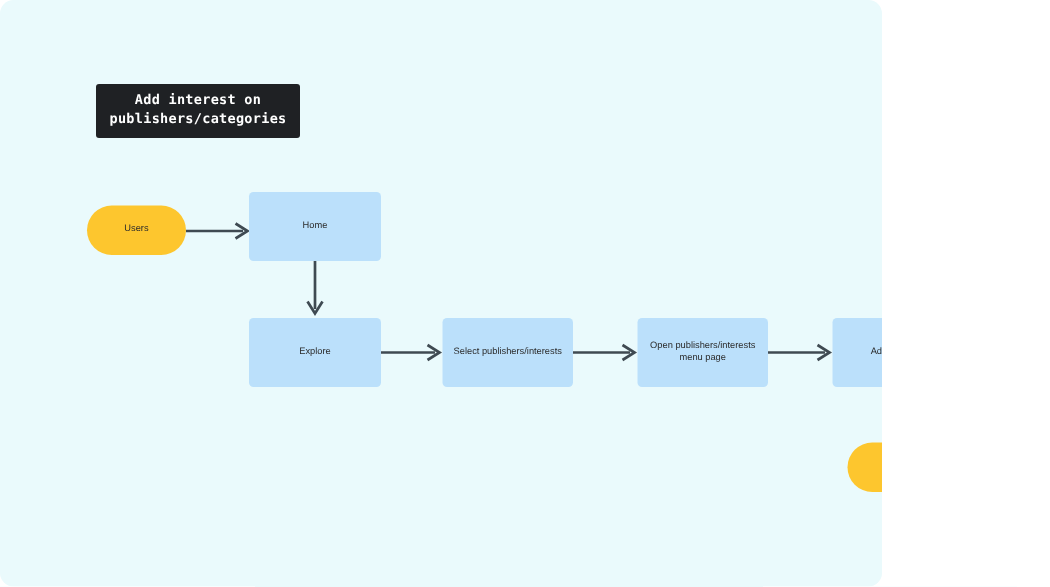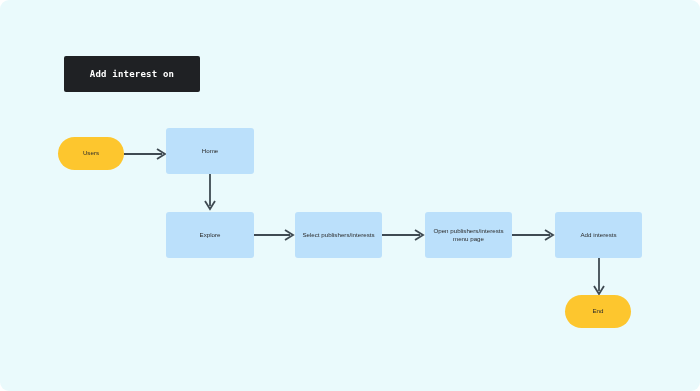--- a/index.html
+++ b/index.html
@@ -8,21 +8,21 @@
     background: #ffffff;
   }
   body {
     width: 700px;
     height: 391px;
     font-family: "Liberation Sans", sans-serif;
     overflow: hidden;
   }
   #canvas {
     position: relative;
-    width: 700px;
+    width: 588px;
     height: 391px;
     background: #eafafc;
     border-radius: 9px;
     box-sizing: border-box;
     overflow: hidden;
   }
   
   .title-chip {
     position: absolute;
     left: 64px;
@@ -77,20 +77,21 @@
     overflow: visible;
   }
 </style>
 </head>
 <body>
 
 <div id="canvas">
 
   <div class="title-chip">
     <span>Add interest on</span>
+    <span>publishers/categories</span>
   </div>
 
   <div class="edge" style="left:124px; top:146px;">
     <svg width="46" height="16" viewBox="0 0 46 16">
       <line x1="0" y1="8" x2="38" y2="8" stroke="#3f4a52" stroke-width="1.8"></line>
       <polyline points="33,3 41,8 33,13" fill="none" stroke="#3f4a52" stroke-width="1.8"></polyline>
     </svg>
   </div>
 
   <div class="edge" style="left:202px; top:174px;">

